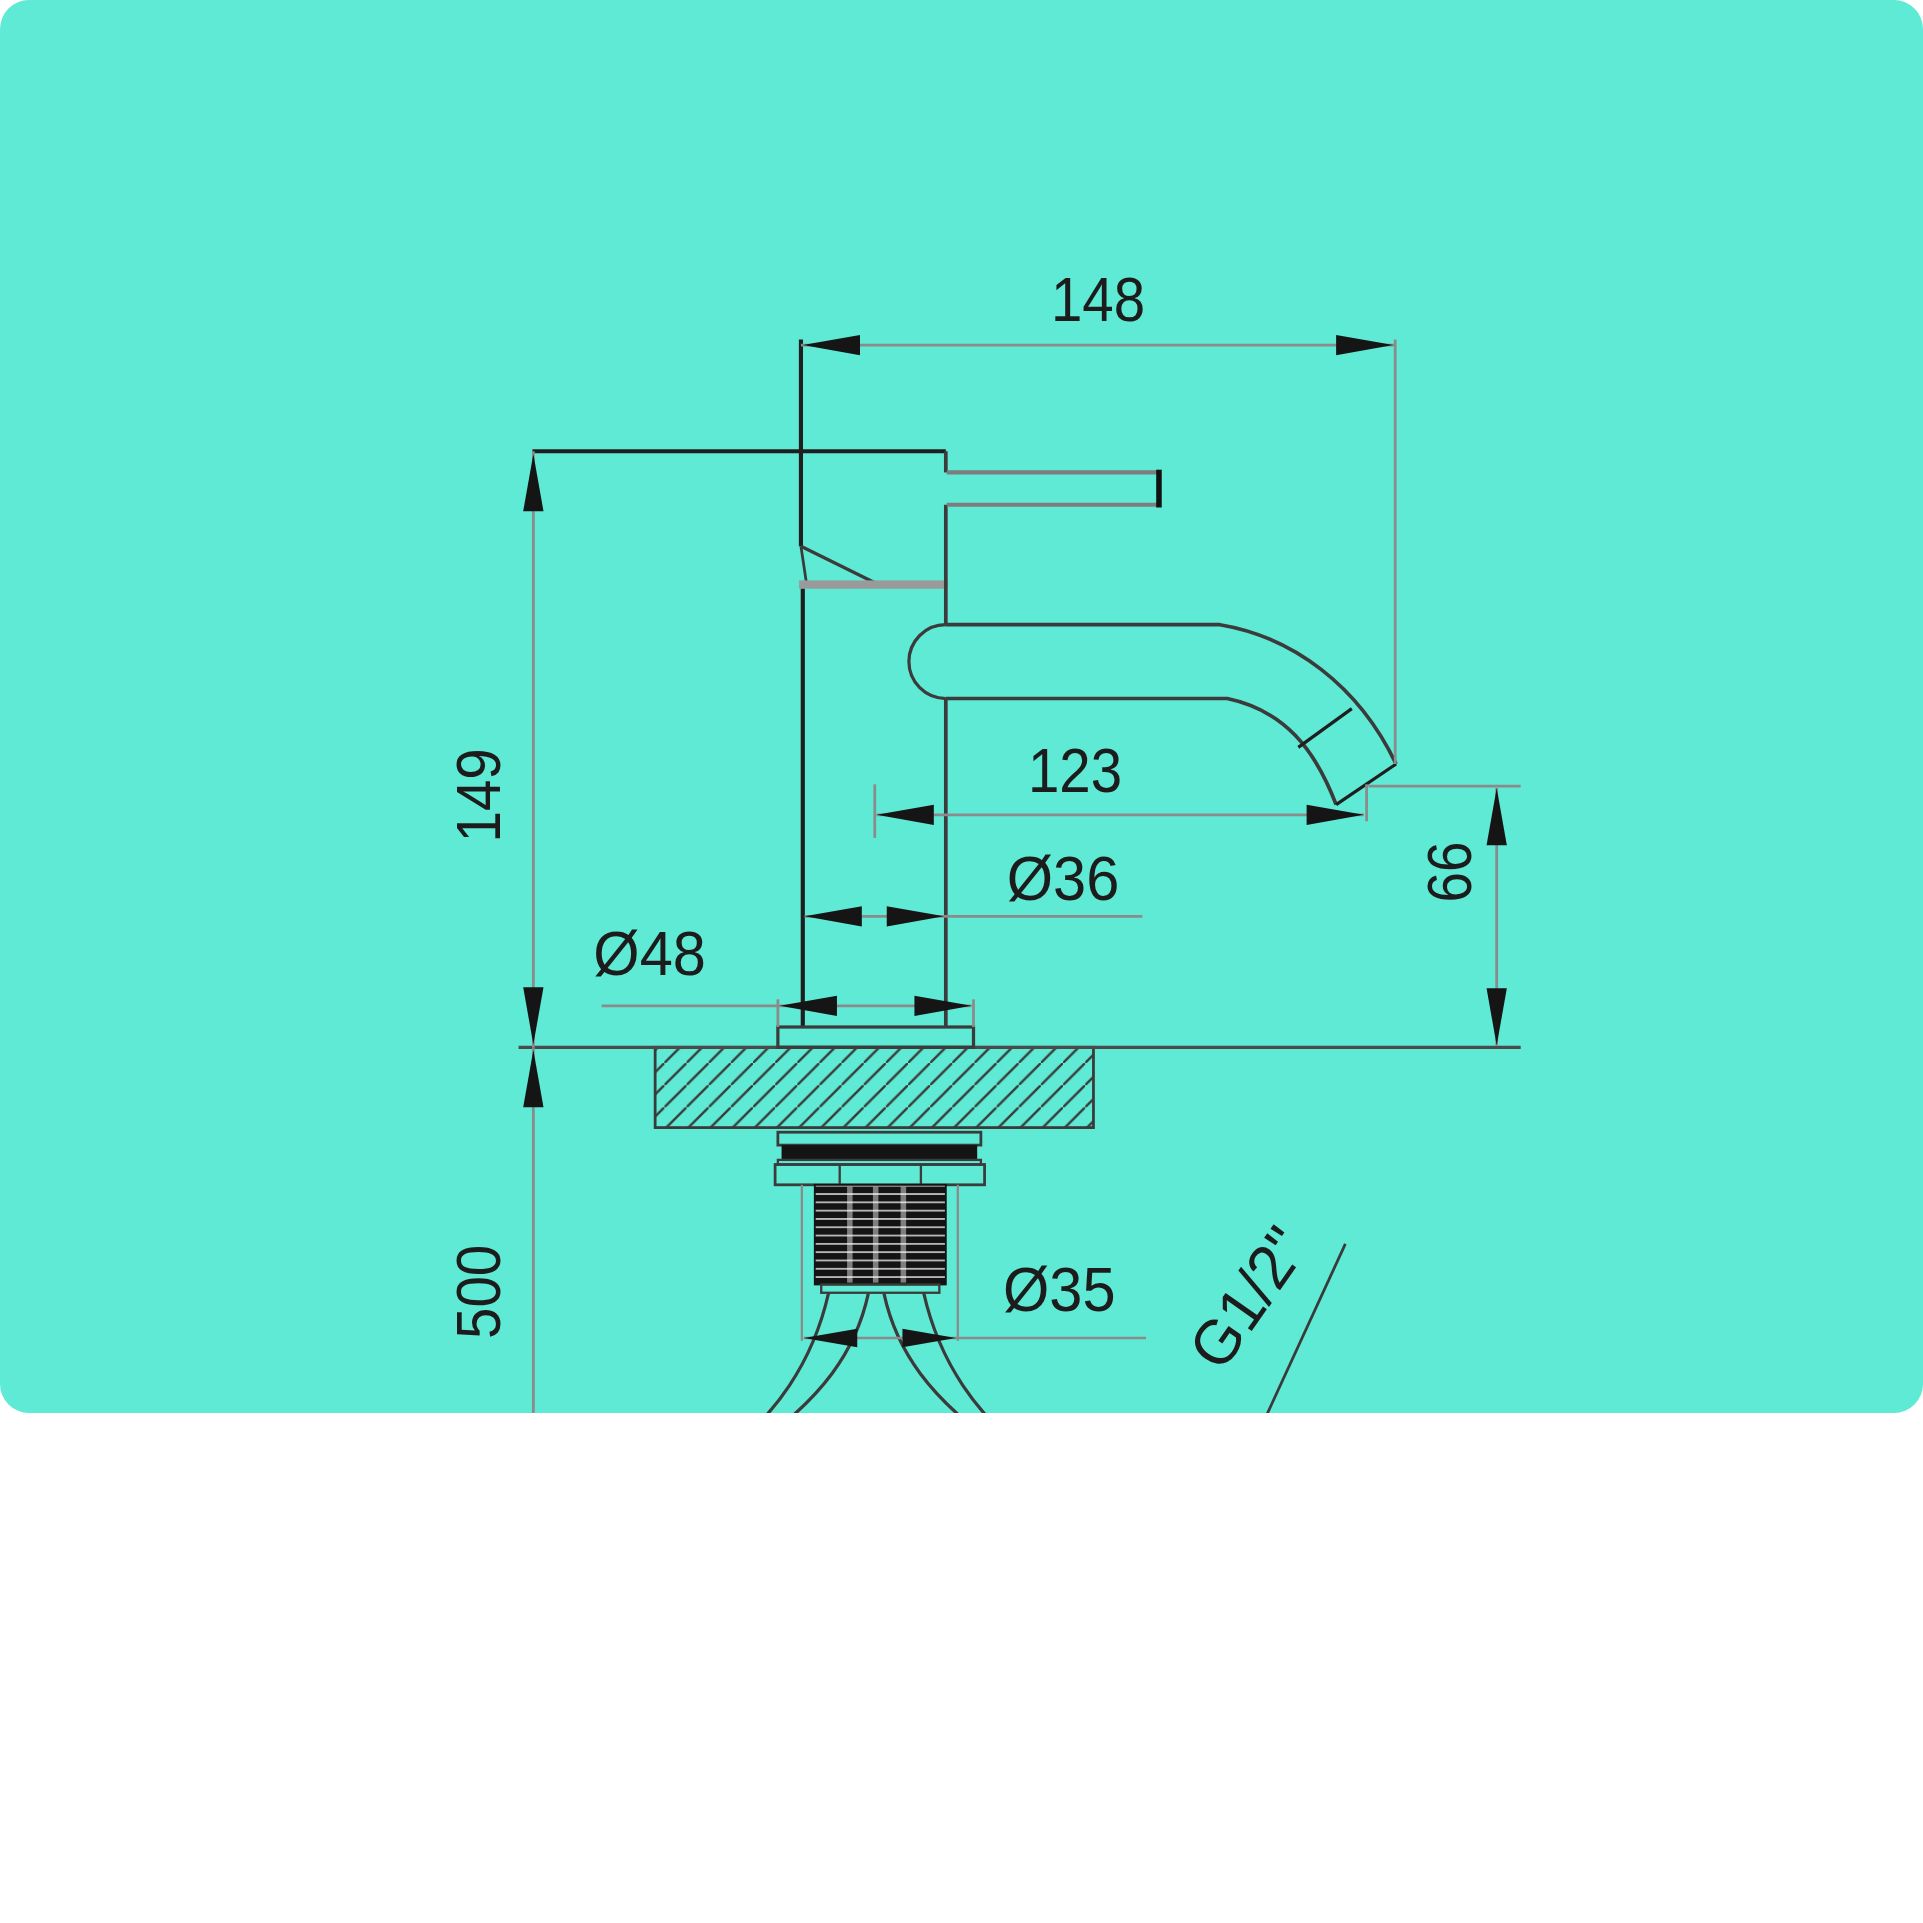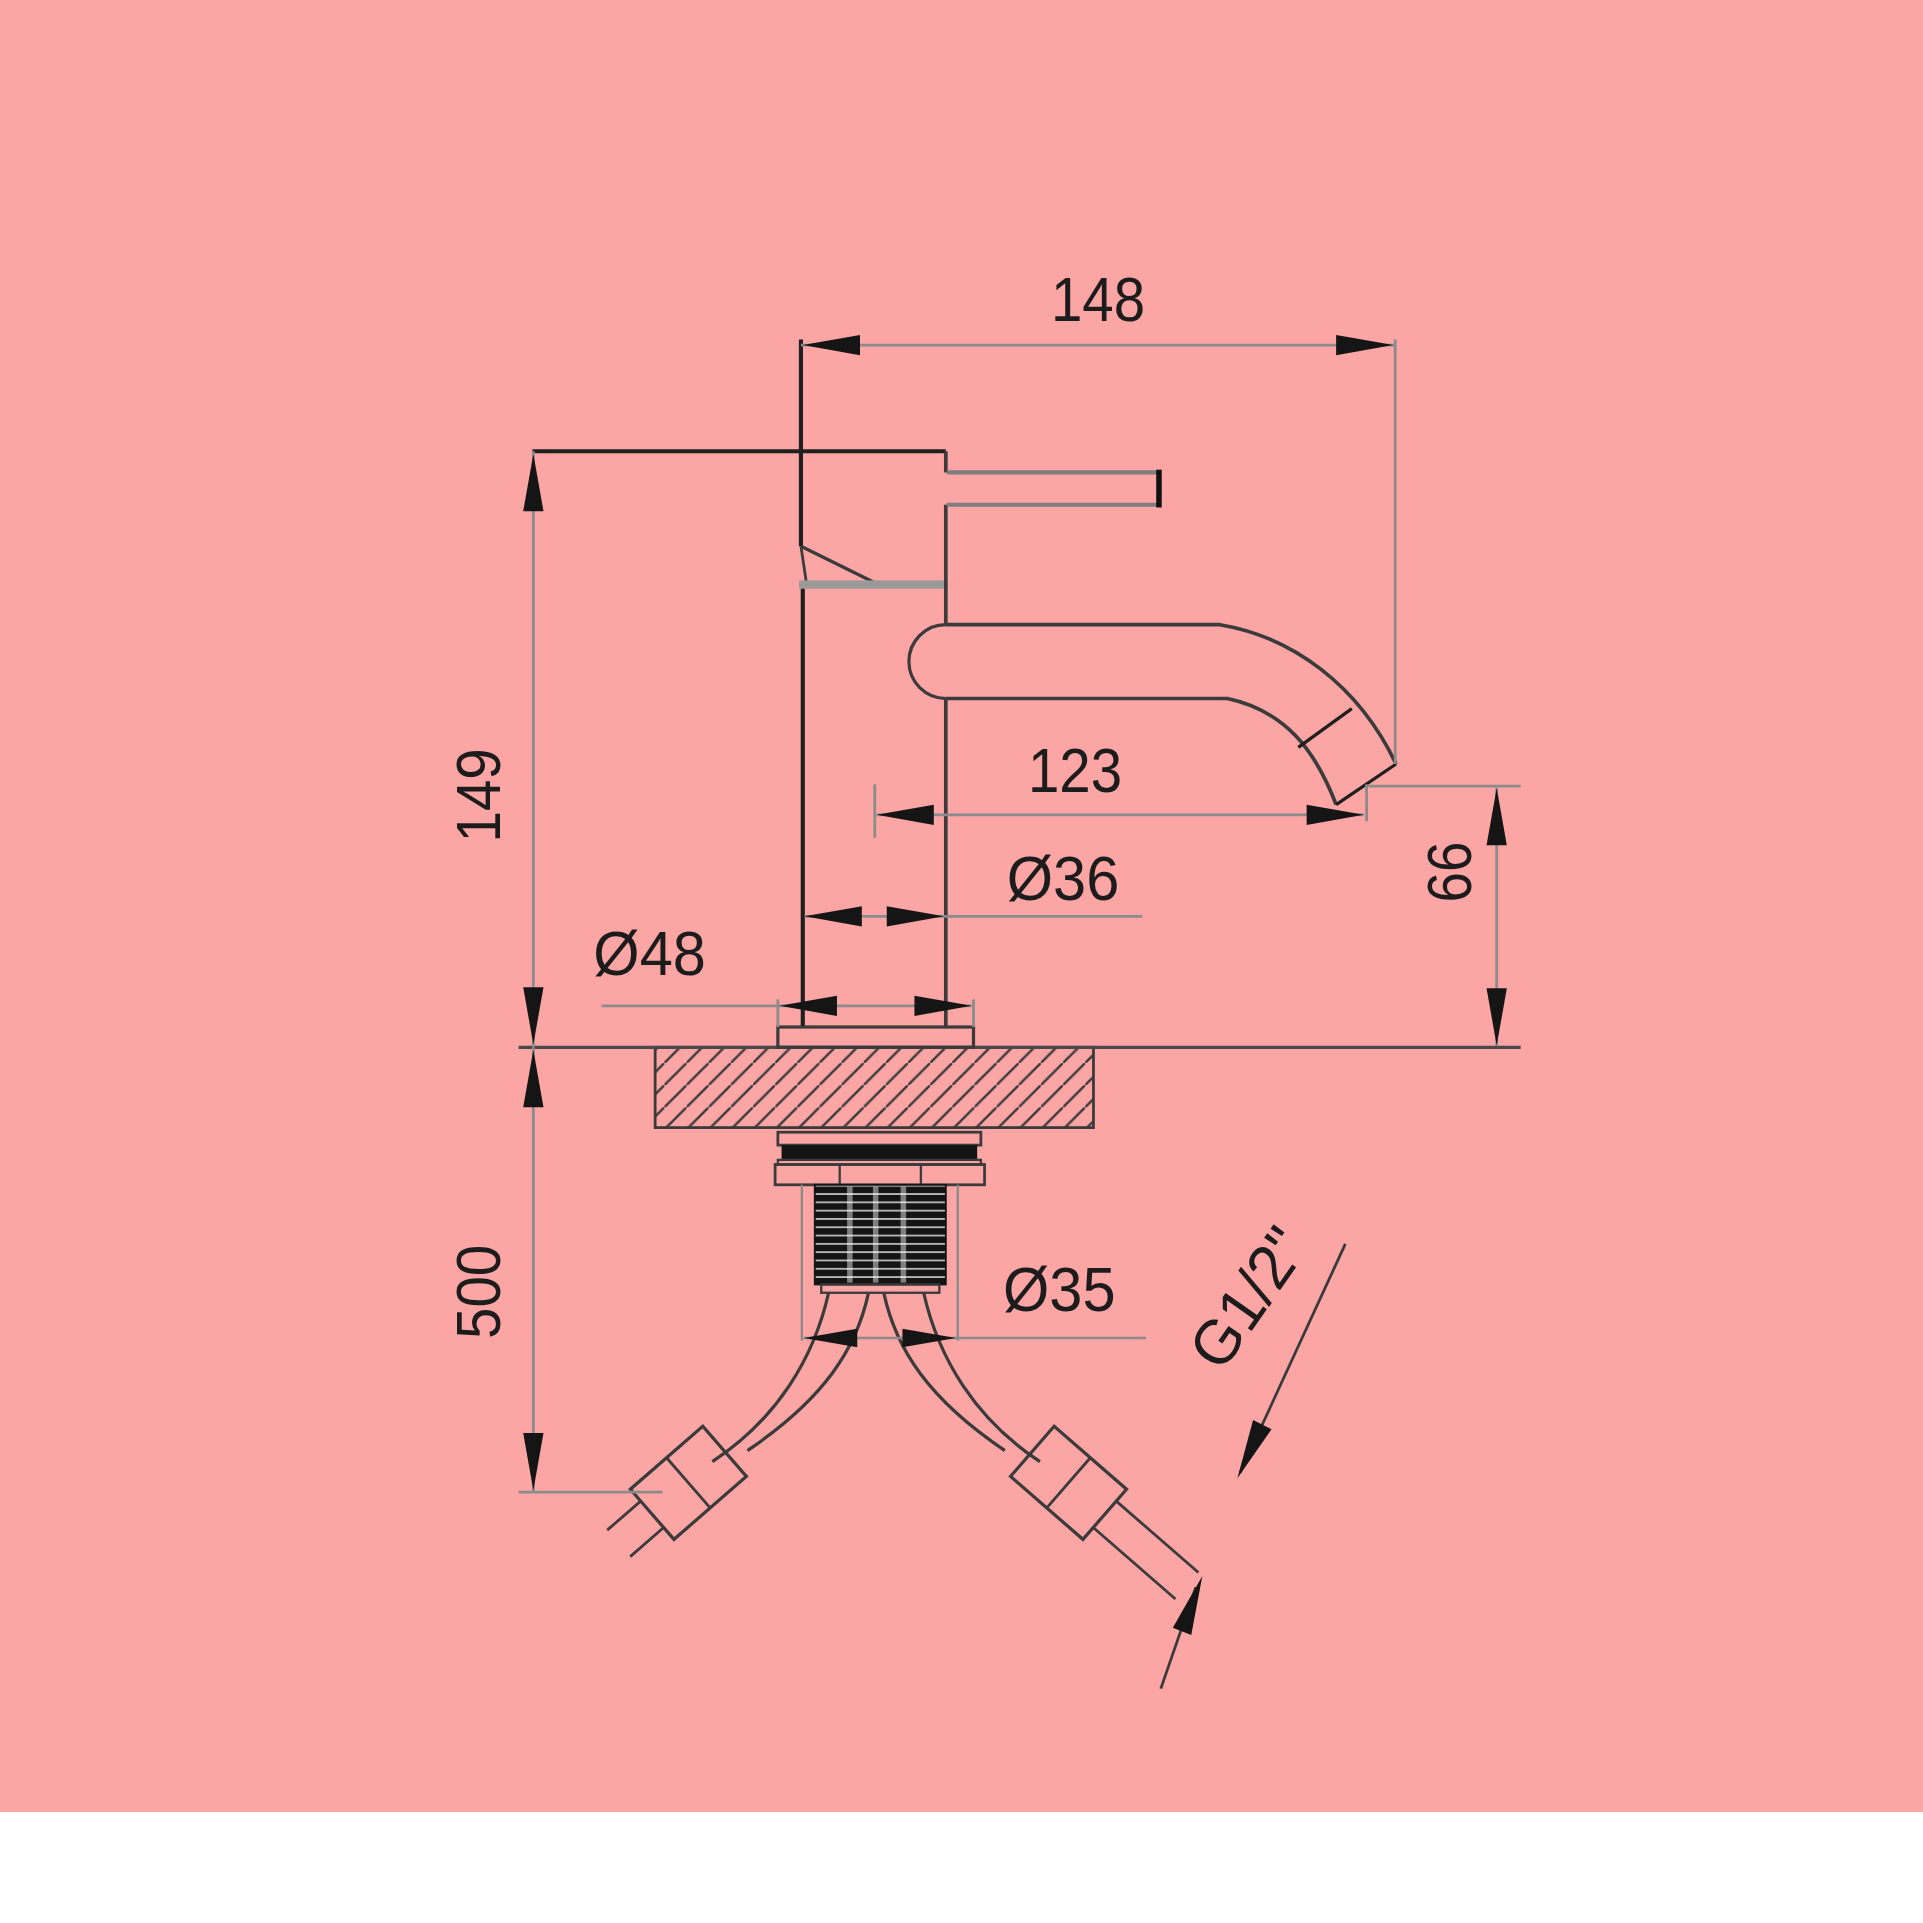--- a/index.html
+++ b/index.html
@@ -1,16 +1,16 @@
 <!DOCTYPE html>
 <html style="font-size:14.8px"><head>
 <meta charset="utf-8">
 <style>
   html,body{margin:0;padding:0;background:#fff;}
-  .page{width:1923px;height:1812px;background:#fca5a5;position:relative;overflow:hidden;}
+  .page{width:1923px;height:1413px;background:#5eead4;position:relative;overflow:hidden;border-radius:29px;}
   svg{display:block;}
   text{font-family:"Liberation Sans", sans-serif;fill:#1c1c1c;}
   .dim-text{font-size:68px;}
   .obj{stroke:#3b3b3b;fill:none;}
   .obj-dark{stroke:#1f1f1f;fill:none;}
   .obj-gray{stroke:#7d7d7d;fill:none;}
   .dim{stroke:#8b8b8b;stroke-width:3;fill:none;}
   .dim-thin{stroke:#8b8b8b;stroke-width:2.5;fill:none;}
   .arrow{fill:#151515;stroke:none;}
 </style>

